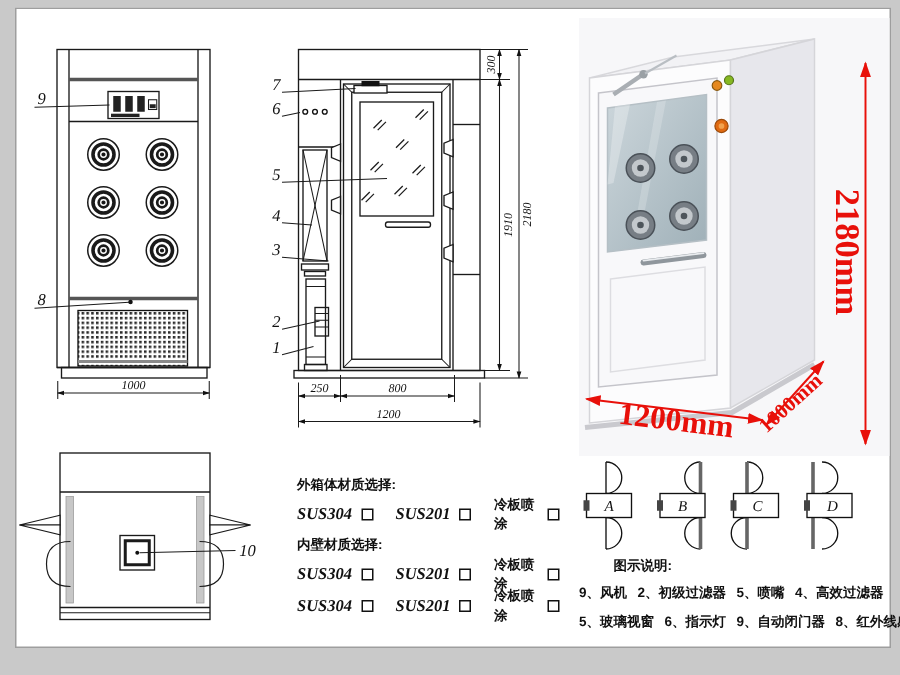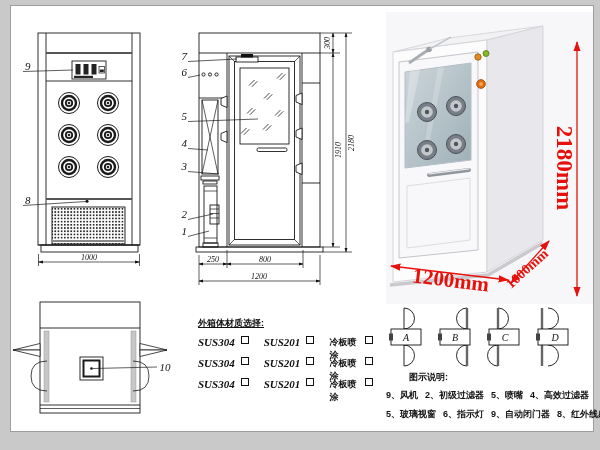--- a/index.html
+++ b/index.html
@@ -14,22 +14,22 @@
   .gray2{stroke:#555;stroke-width:2.2;fill:none;}
   .callout{font:italic 11px "Liberation Serif",serif;fill:#111;}
   .dimtxt{font:italic 8px "Liberation Serif",serif;fill:#111;}
   .redln{stroke:#e8100a;stroke-width:1.3;fill:none;}
   .redbig{font:bold 23px "Liberation Serif",serif;fill:#e8100a;}
   .redmid{font:bold 21px "Liberation Serif",serif;fill:#e8100a;}
   .redsm{font:bold 14px "Liberation Serif",serif;fill:#e8100a;}
   
   .materials{position:absolute;left:198px;top:317px;width:190px;}
   .mat-group{margin-bottom:8px;}
-  .mat-title{font:bold 9px "Liberation Sans",sans-serif;color:#111;margin-bottom:6px;text-decoration:underline;}
-  .mat-row{display:flex;height:13px;margin-bottom:4px;}
+  .mat-title{font:bold 9px "Liberation Sans",sans-serif;color:#111;margin-bottom:6px;}
+  .mat-row{display:flex;align-items:center;height:13px;margin-bottom:4px;}
   .sus{font:italic bold 11px "Liberation Serif",serif;color:#111;margin-right:6px;}
   .cnopt{font:bold 9px "Liberation Sans",sans-serif;color:#111;margin-right:6px;}
   .cb{width:6px;height:6px;border:1.6px solid #111;display:inline-block;margin-right:15px;flex:none;}
   .doorcfg{position:absolute;left:388px;top:305px;width:192px;display:flex;gap:13px;}
   .legend{position:absolute;left:386px;top:371px;width:212px;}
   .legend-title{font:bold 9px "Liberation Sans",sans-serif;color:#111;margin-bottom:5px;padding-left:23px;}
   .legend-row{display:flex;gap:7px;font:bold 9px "Liberation Sans",sans-serif;color:#111;margin-bottom:6px;white-space:nowrap;}
   .cfg-letter{font:italic 10px "Liberation Serif",serif;fill:#111;}
 </style>
 </head>
@@ -330,20 +330,21 @@
       <div class="mat-row">
         <span class="sus">SUS304</span>
           <span class="cb"></span>
         <span class="sus">SUS201</span>
           <span class="cb"></span>
         <span class="cnopt">冷板喷涂</span>
           <span class="cb"></span>
       </div>
     </div>
     <div class="mat-group">
+      <div class="mat-title">内壁材质选择:</div>
       <div class="mat-row">
         <span class="sus">SUS304</span>
           <span class="cb"></span>
         <span class="sus">SUS201</span>
           <span class="cb"></span>
         <span class="cnopt">冷板喷涂</span>
           <span class="cb"></span>
       </div>
     </div>
     <div class="mat-group">

